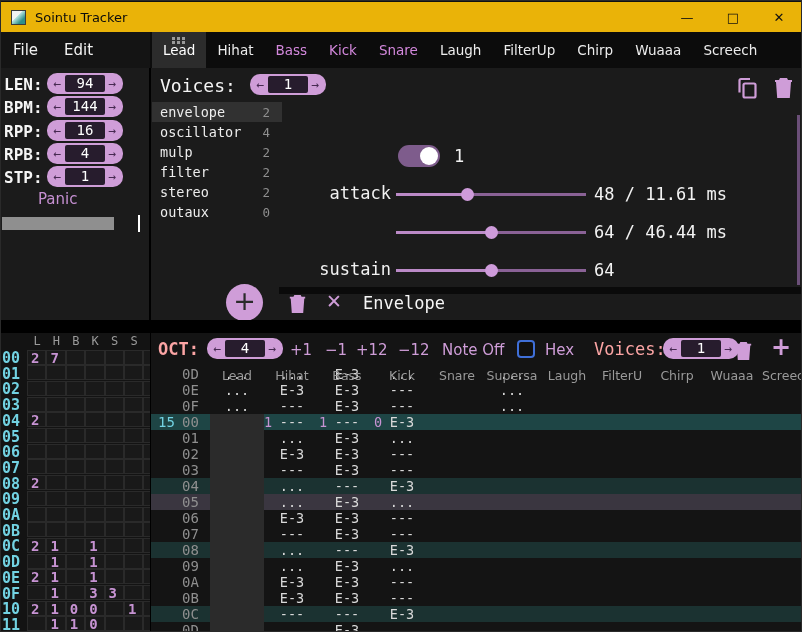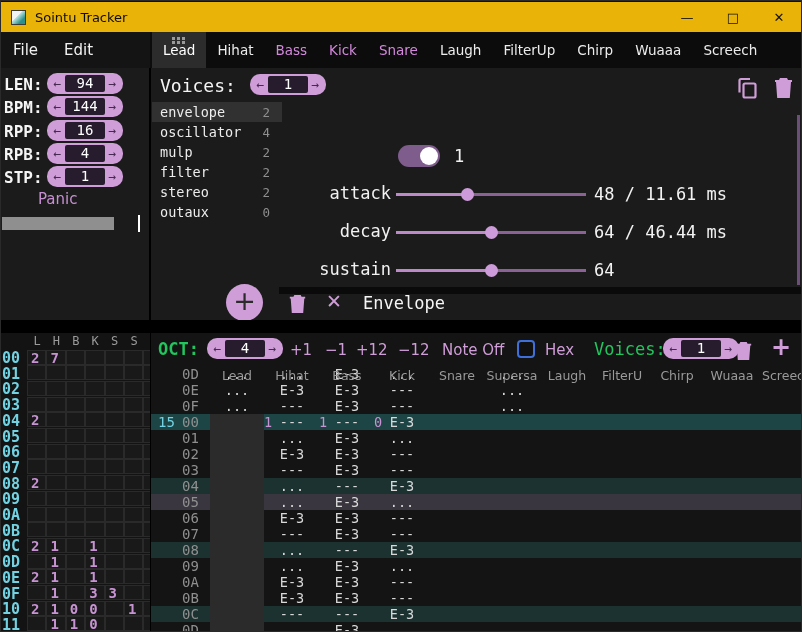--- a/index.html
+++ b/index.html
@@ -93,21 +93,21 @@
     color:#9a9a9a; font-size:12px; }
   .order-row { position:absolute; left:0; width:170px; height:15.7px; }
   .order-id { position:absolute; left:2px; top:0; color:#72d2e2; font-size:15px; font-weight:bold; }
   .order-cell { position:absolute; top:0.5px; width:19.4px; height:15px;
     background:#191919; border:1px solid #2a2a2a; }
   .order-num { position:absolute; left:3px; top:-1px; color:#c793d3; font-size:14px; font-weight:bold; }
 
   
   .track-panel { position:absolute; left:151px; top:333px; width:651px; height:299px;
     background:#141414; overflow:hidden; }
-  .ptool-label { position:absolute; color:#22c55e; font-size:17px; font-weight:bold; top:6px; }
+  .ptool-label { position:absolute; color:#fca5a5; font-size:17px; font-weight:bold; top:6px; }
   .ptool-btn { position:absolute; top:8px; color:#cf9dd8; font-size:15px;
     font-family:"DejaVu Sans",sans-serif; }
   .hex-checkbox { position:absolute; left:366px; top:7px; width:18px; height:18px;
     border:2px solid #3f6fd8; border-radius:4px; background:#101010; }
 
   .track-headers { position:absolute; left:0; top:35px; width:651px; height:14px; z-index:5; }
   .track-head { position:absolute; top:0; width:54px; text-align:center; color:#9a9a9a;
     font-size:12.5px; font-family:"DejaVu Sans",sans-serif; }
   .track-row { position:absolute; left:0; width:651px; height:16px; }
   .track-row.beat { background:#1b3231; }
@@ -281,21 +281,20 @@
         </div>
         <div class="param-row" style="top: 82px;">
           <span class="param-label">attack</span>
           <div class="slider">
             <div class="slider-fill" style="width: 71.25px;"></div>
             <div class="slider-knob" style="left: 71.25px;"></div>
           </div>
           <span class="param-value">48 / 11.61 ms</span>
         </div>
         <div class="param-row" style="top: 120px;">
-          <span class="param-label">decay</span>
           <div class="slider">
             <div class="slider-fill" style="width: 95px;"></div>
             <div class="slider-knob" style="left: 95px;"></div>
           </div>
           <span class="param-value">64 / 46.44 ms</span>
         </div>
         <div class="param-row" style="top: 158px;">
           <span class="param-label">sustain</span>
           <div class="slider">
             <div class="slider-fill" style="width: 95px;"></div>

